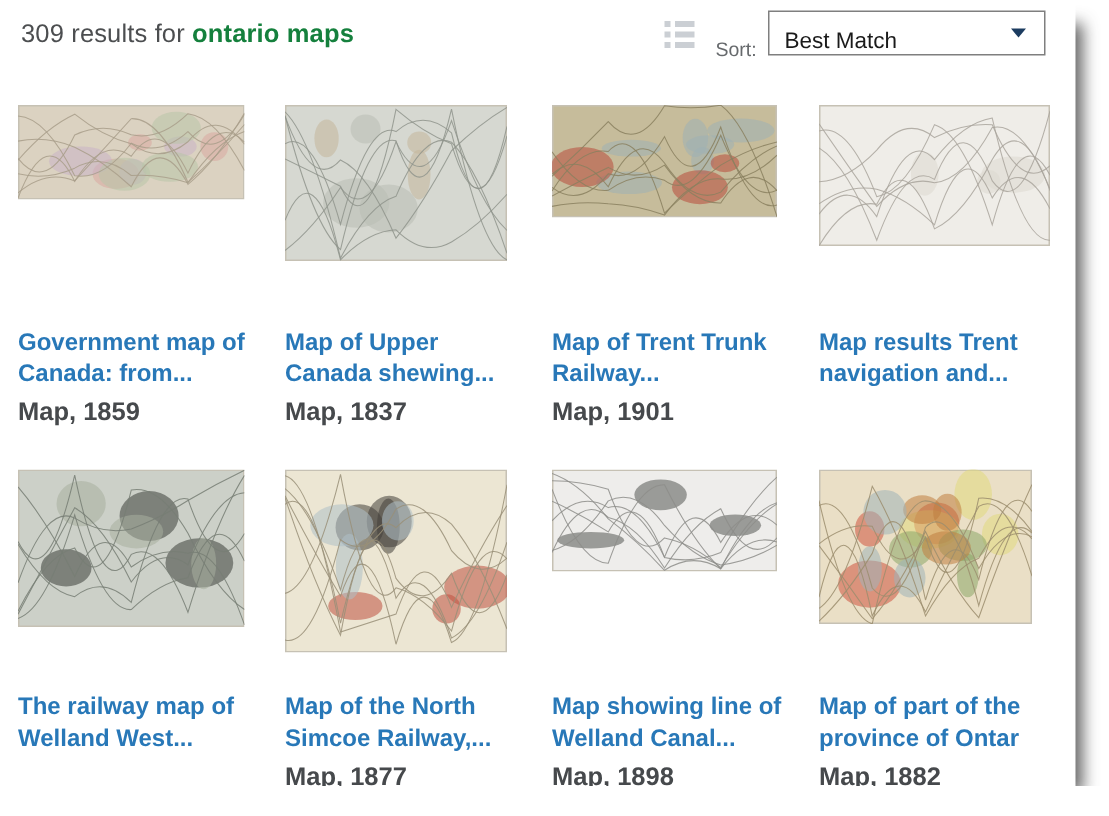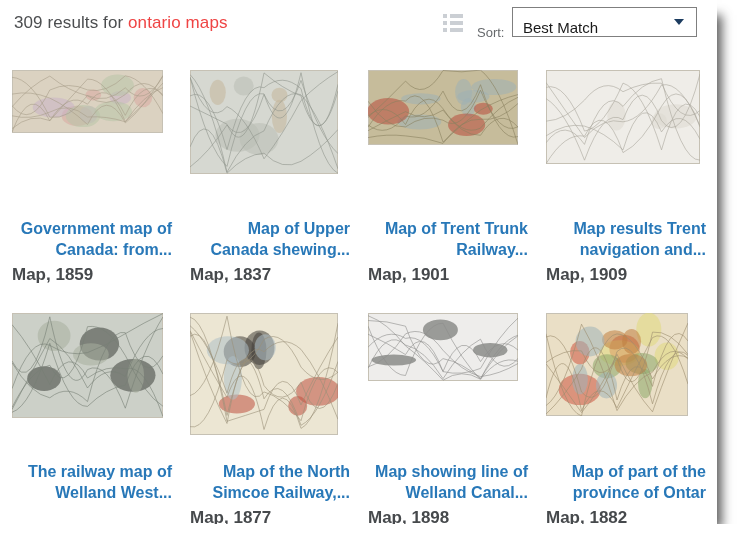--- a/index.html
+++ b/index.html
@@ -8,21 +8,21 @@
     position:relative;
     width:717px;height:524px;
     background:#fff;
     box-shadow:10px 10px 10px -5px rgba(55,55,55,0.8);
     overflow:hidden;
   }
   .header-title{
     position:absolute;left:14px;top:13px;
     font-size:17px;color:#4c4e50;letter-spacing:.1px;
   }
-  .header-title b{font-weight:400;color:#ef4444;}
+  .header-title b{font-weight:700;color:#15803d;}
   .list-icon{
     position:absolute;left:443px;top:14px;
     display:flex;flex-direction:column;gap:3px;cursor:pointer;
   }
   .li-row{display:flex;gap:3px;align-items:center;}
   .li-row .b{width:4px;height:4px;background:#cbcfd4;}
   .li-row .l{width:13px;height:4px;background:#cbcfd4;}
   .sort-label{
     position:absolute;left:477px;top:25px;
     font-size:13px;color:#66696c;text-align:center;
@@ -48,21 +48,21 @@
     display:grid;
     grid-template-columns:repeat(4,178px);
     grid-auto-rows:243px;
   }
   .card{position:relative;}
   .thumb-wrap{height:148px;cursor:pointer;}
   .thumb-wrap svg{display:block;}
   .title{
     display:block;width:160px;
     font-size:16px;line-height:21px;font-weight:600;
-    color:#2878b8;text-decoration:none;cursor:pointer;text-align:right;
+    color:#2878b8;text-decoration:none;cursor:pointer;
   }
   .meta{
     margin-top:5px;
     font-size:17px;font-weight:700;color:#46494c;
   }
 </style>
 </head>
 <body>
 
 <div class="page">
@@ -177,21 +177,20 @@
             <path d="M0 72.8 Q 19.3 46.6 38.5 74.4 Q 57.8 14.8 77.0 36.4 Q 96.3 11.8 115.5 8.7 Q 134.8 91.2 154.0 90.1" fill="none" stroke="#a9a59c" stroke-width="0.7" opacity="0.85"></path>
             <path d="M0 93.8 Q 19.3 62.2 38.5 66.2 Q 57.8 27.3 77.0 82.6 Q 96.3 73.5 115.5 36.3 Q 134.8 3.6 154.0 57.1" fill="none" stroke="#a9a59c" stroke-width="0.7" opacity="0.85"></path>
             <path d="M0 65.9 Q 19.3 52.3 38.5 56.1 Q 57.8 61.4 77.0 79.9 Q 96.3 15.8 115.5 61.9 Q 134.8 31.6 154.0 69.2" fill="none" stroke="#a9a59c" stroke-width="0.7" opacity="0.85"></path>
             <path d="M0 12.5 Q 19.3 40.5 38.5 67.6 Q 57.8 46.5 77.0 51.8 Q 96.3 50.1 115.5 15.0 Q 134.8 10.6 154.0 55.9" fill="none" stroke="#a9a59c" stroke-width="0.7" opacity="0.85"></path>
             <path d="M0 51.2 Q 19.3 50.2 38.5 30.1 Q 57.8 6.2 77.0 21.7 Q 96.3 11.9 115.5 13.2 Q 134.8 58.2 154.0 40.5" fill="none" stroke="#a9a59c" stroke-width="0.7" opacity="0.85"></path>
             <path d="M0 17.4 Q 19.3 11.0 38.5 61.1 Q 57.8 57.9 77.0 13.1 Q 96.3 18.8 115.5 79.9 Q 134.8 9.8 154.0 46.8" fill="none" stroke="#a9a59c" stroke-width="0.7" opacity="0.85"></path>
             <path d="M0 28.6 Q 19.3 40.3 38.5 90.2 Q 57.8 37.1 77.0 49.6 Q 96.3 0.2 115.5 50.6 Q 134.8 77.0 154.0 4.0" fill="none" stroke="#a9a59c" stroke-width="0.7" opacity="0.85"></path>
           </svg>
         </div>
     <a class="title" href="#">Map results Trent navigation and...</a>
-    <div class="meta">Map, 1909</div>
   </div>
 
   <div class="card">
     <div class="thumb-wrap">
           <svg width="151" height="105">
             <rect x="0.5" y="0.5" width="150" height="104" fill="#ccd0c8" stroke="#c6c1b4"></rect>
             <ellipse cx="32.1" cy="65.6" rx="16.9" ry="12.4" fill="#3c3f3a" opacity="0.55"></ellipse>
             <ellipse cx="120.9" cy="62.3" rx="22.6" ry="16.4" fill="#3c3f3a" opacity="0.55"></ellipse>
             <ellipse cx="87.4" cy="31.0" rx="19.7" ry="16.6" fill="#3c3f3a" opacity="0.55"></ellipse>
             <ellipse cx="78.9" cy="41.4" rx="17.9" ry="11.2" fill="#a8ae9f" opacity="0.55"></ellipse>

